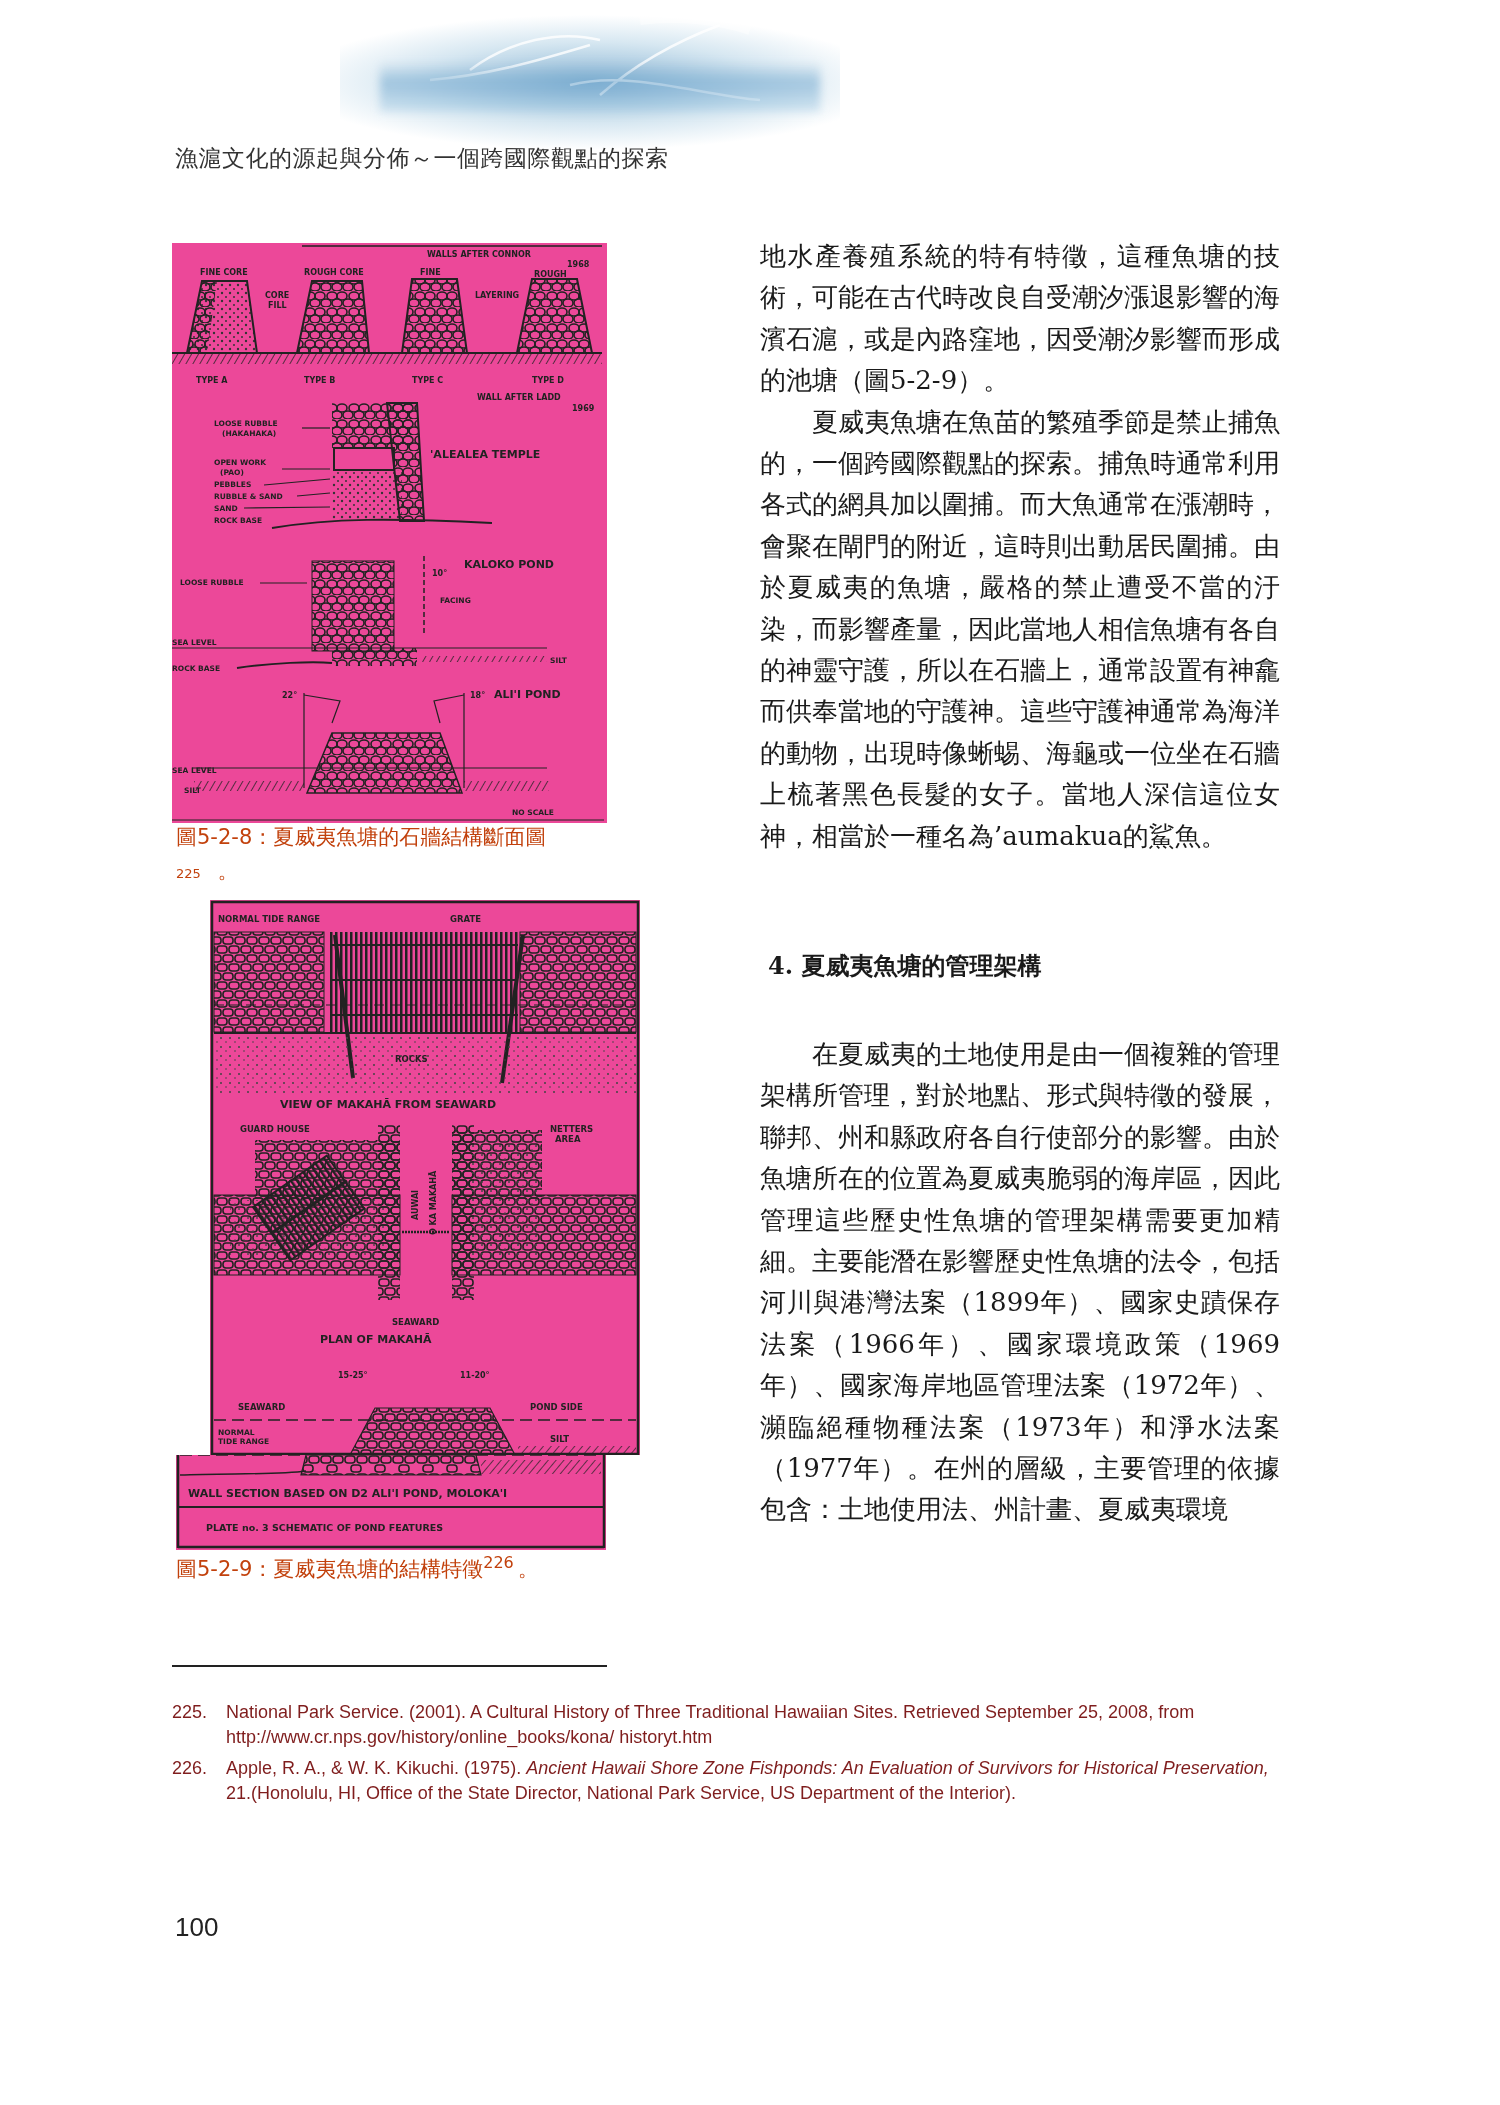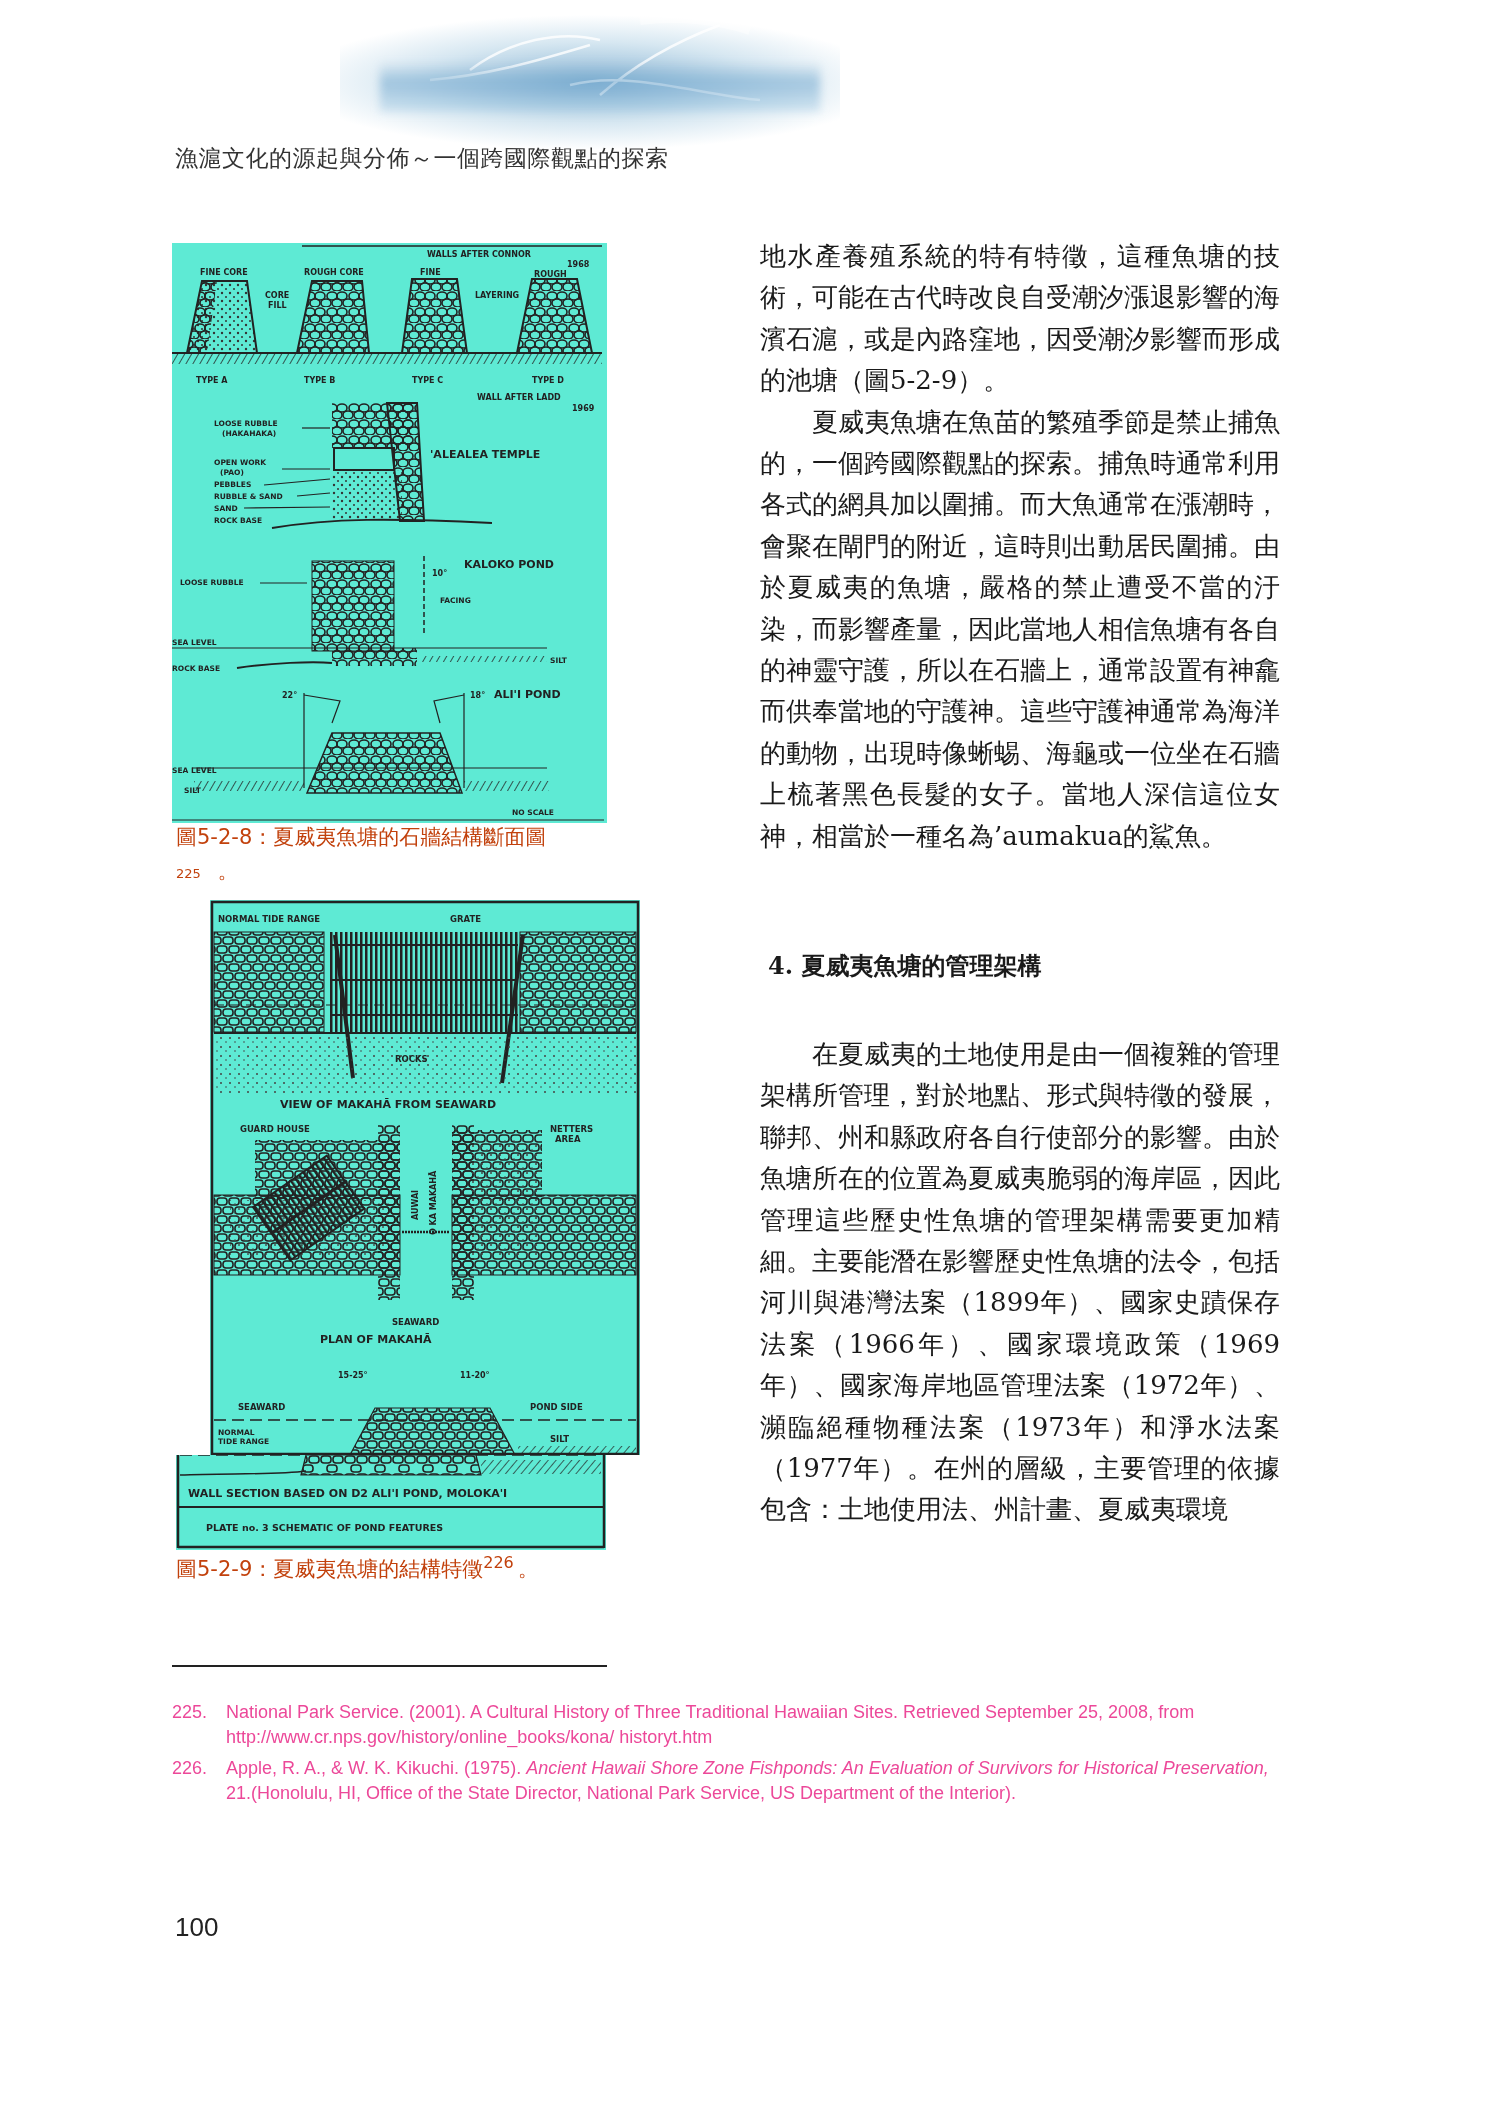--- a/index.html
+++ b/index.html
@@ -14,21 +14,21 @@
     background: linear-gradient(180deg, rgba(120,170,205,0.0), rgba(110,165,205,0.55) 40%, rgba(150,195,225,0.3) 100%);
     filter: blur(4px);
   }
   .banner svg { position: absolute; left: 0; top: 0; }
   .running-head {
     position: absolute; left: 175px; top: 103px;
     font-family: Liberation Mono, monospace; font-size: 23px; color: #333;
     letter-spacing: 0.5px; font-weight: 300; margin-top: 40px;
   }
   .fig {
-    position: absolute; background: #5eead4;
+    position: absolute; background: #ec4899;
   }
   .fig svg text { font-family: "DejaVu Sans", sans-serif; font-weight: bold; fill: #222; }
   .caption {
     position: absolute; left: 176px;
     font-family: "DejaVu Sans", sans-serif; font-size: 21px; color: #c2410c;
   }
   .caption sup { font-size: 16px; vertical-align: super; }
   .caption .supnote { font-size: 13px; }
   .body-col {
     position: absolute; left: 760px; width: 520px;
@@ -36,21 +36,21 @@
   }
   .body-col p { margin: 0; text-align: justify; }
   .body-col .indent { text-indent: 52px; }
   .section-head {
     position: absolute; left: 768px; top: 950px;
     font-family: "DejaVu Serif", serif; font-size: 24px; color: #1a1a1a; font-weight: bold; text-align: right;
   }
   .fn-rule { position: absolute; left: 172px; top: 1665px; width: 435px; height: 2px; background: #222; }
   .footnotes {
     position: absolute; left: 172px; top: 1700px; width: 1120px;
-    font-family: "Liberation Sans", sans-serif; font-size: 18px; line-height: 25px; color: #ec4899;
+    font-family: "Liberation Sans", sans-serif; font-size: 18px; line-height: 25px; color: #7f1d1d;
   }
   .fn { margin: 0 0 6px 0; padding-left: 54px; text-indent: -54px; }
   .fn .num { display: inline-block; width: 54px; text-indent: 0; }
   .page-num {
     position: absolute; left: 175px; top: 1912px;
     font-family: "Liberation Sans", sans-serif; font-size: 26px; color: #222;
   }
 </style>
 </head>
 <body>

